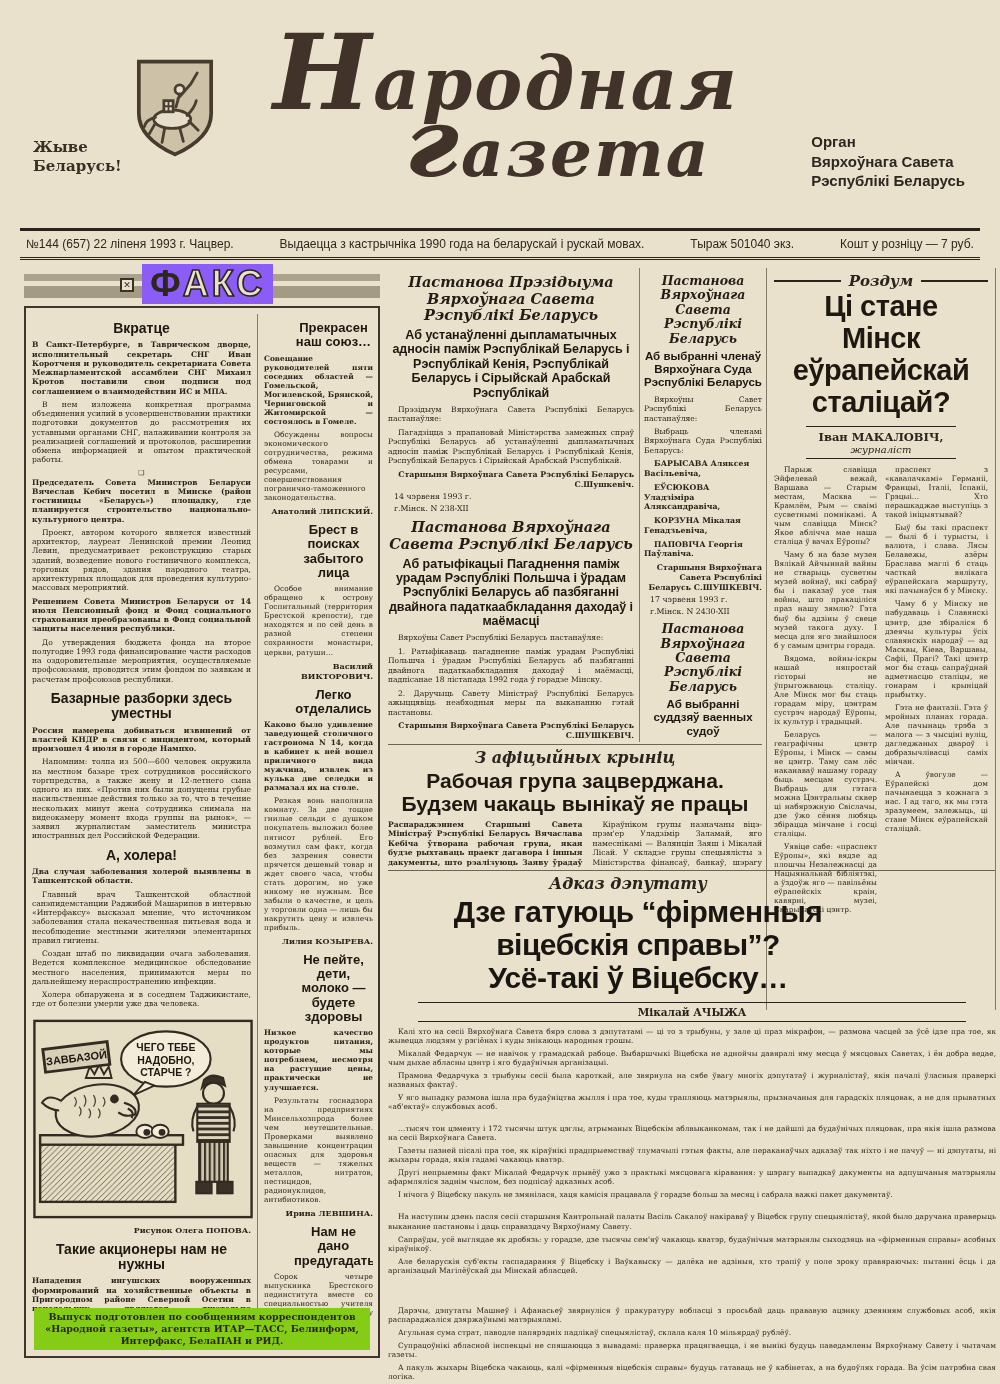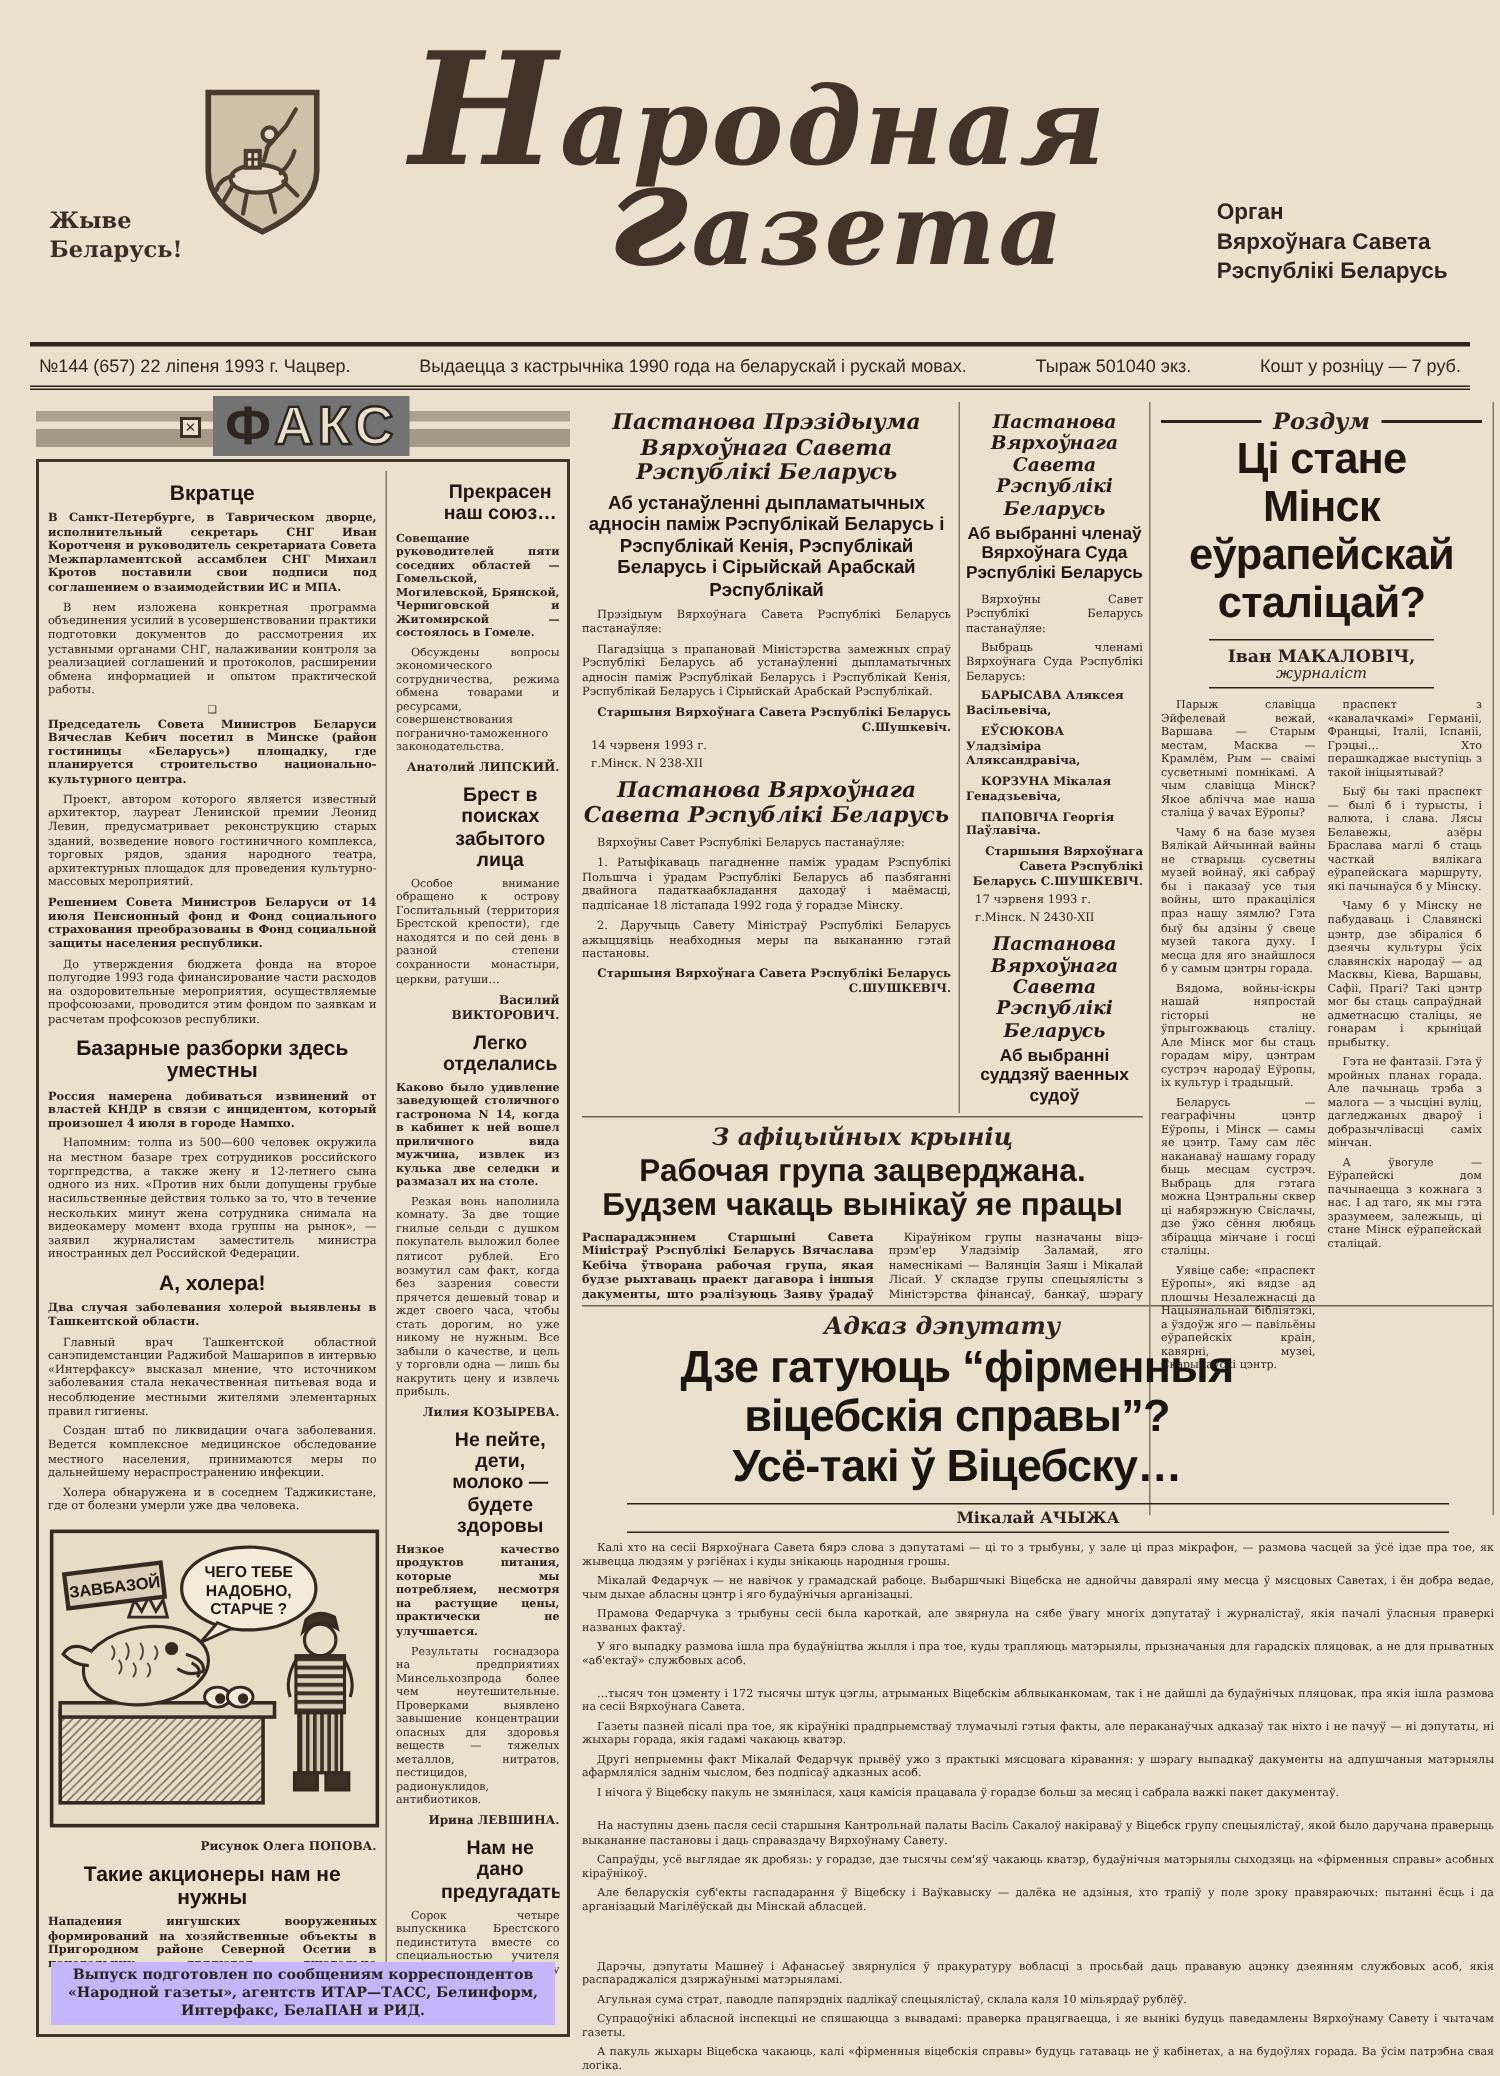--- a/index.html
+++ b/index.html
@@ -22,31 +22,31 @@
 
   
   #dateline{position:absolute;left:20px;top:228px;width:960px;border-top:3px solid #2a231c;border-bottom:3px double #2a231c;
             display:flex;justify-content:space-between;align-items:center;padding:6px 6px;font-family:"Liberation Sans",sans-serif;
             font-weight:normal;font-size:12px;color:#2e2720;}
 
   
   #faks-logo{position:absolute;left:24px;top:272px;width:356px;height:32px;}
   #faks-bar1{position:absolute;left:0;top:2px;width:356px;height:7px;background:#aaa28c;}
   #faks-bar2{position:absolute;left:0;top:14px;width:356px;height:12px;background:#a39b85;}
-  #faks-word{position:absolute;left:118px;top:-8px;background:#737373;padding:0 8px;
+  #faks-word{position:absolute;left:118px;top:-8px;background:#8b5cf6;padding:0 8px;
              font-family:"Liberation Sans",sans-serif;font-weight:bold;font-size:36px;letter-spacing:3px;line-height:40px;}
   #faks-word .f-solid{color:#2e2720;}
   #faks-word .f-outline{color:#e9e1cb;-webkit-text-stroke:1.6px #2e2720;text-shadow:0 0 1px #2e2720;}
   #faks-diamond{position:absolute;left:96px;top:6px;width:14px;height:14px;background:#e9e1cb;border:2px solid #3a3127;
                 transform:rotate(0deg);display:flex;align-items:center;justify-content:center;font-size:9px;color:#3a3127;}
   #faks-box{position:absolute;left:24px;top:306px;width:356px;height:1052px;border:2px solid #3f362b;
             display:flex;padding:6px 5px 40px 6px;}
   #faks-col1{width:226px;padding-right:6px;border-right:1px solid #837a66;overflow:hidden;}
   #faks-col2{flex:1;padding-left:6px;overflow:hidden;}
-  #faks-footer{position:absolute;left:8px;right:8px;bottom:6px;background:#c4b5fd;color:#2b241c;
+  #faks-footer{position:absolute;left:8px;right:8px;bottom:6px;background:#84cc16;color:#2b241c;
                font-weight:bold;font-size:9.5px;line-height:1.25;text-align:center;padding:3px 6px;}
 
   
   .blk{margin:0 0 4px 0;}
   .b-h{font-family:"Liberation Sans",sans-serif;font-weight:bold;font-size:14px;line-height:1.1;text-align:center;
        color:#1e1811;margin:7px 0 4px;}
   .b-lead{font-weight:bold;font-size:7.6px;line-height:1.22;text-align:justify;}
   .b-p{font-size:7.6px;line-height:1.22;text-align:justify;text-indent:10px;}
   .b-byline{font-weight:bold;font-size:8px;text-align:right;margin:2px 0 4px;}
   .b-sep{text-align:center;font-size:7px;color:#3a3127;margin:1px 0;}
@@ -288,20 +288,21 @@
   <div id="decrees-wide" data-name="decrees-column-wide">
 
   <div class="blk b-kicker" data-name="decree-block">Пастанова Прэзідыума Вярхоўнага Савета Рэспублікі Беларусь</div>
       <div class="blk b-title" data-name="decree-block">Аб устанаўленні дыпламатычных адносін паміж Рэспублікай Беларусь і Рэспублікай Кенія, Рэспублікай Беларусь і Сірыйскай Арабскай Рэспублікай</div>
       <div class="blk b-dp" data-name="decree-block">Прэзідыум Вярхоўнага Савета Рэспублікі Беларусь пастанаўляе:</div>
       <div class="blk b-dp" data-name="decree-block">Пагадзіцца з прапановай Міністэрства замежных спраў Рэспублікі Беларусь аб устанаўленні дыпламатычных адносін паміж Рэспублікай Беларусь і Рэспублікай Кенія, Рэспублікай Беларусь і Сірыйскай Арабскай Рэспублікай.</div>
       <div class="blk b-sig" data-name="decree-block">Старшыня Вярхоўнага Савета Рэспублікі Беларусь С.Шушкевіч.</div>
       <div class="blk b-date" data-name="decree-block">14 чэрвеня 1993 г.</div>
       <div class="blk b-date" data-name="decree-block">г.Мінск. N 238-XII</div>
       <div class="blk b-kicker" data-name="decree-block">Пастанова Вярхоўнага Савета Рэспублікі Беларусь</div>
+      <div class="blk b-title" data-name="decree-block">Аб ратыфікацыі Пагаднення паміж урадам Рэспублікі Польшча і ўрадам Рэспублікі Беларусь аб пазбяганні двайнога падаткаабкладання даходаў і маёмасці</div>
       <div class="blk b-dp" data-name="decree-block">Вярхоўны Савет Рэспублікі Беларусь пастанаўляе:</div>
       <div class="blk b-dp" data-name="decree-block">1. Ратыфікаваць пагадненне паміж урадам Рэспублікі Польшча і ўрадам Рэспублікі Беларусь аб пазбяганні двайнога падаткаабкладання даходаў і маёмасці, падпісанае 18 лістапада 1992 года ў горадзе Мінску.</div>
       <div class="blk b-dp" data-name="decree-block">2. Даручыць Савету Міністраў Рэспублікі Беларусь ажыццявіць неабходныя меры па выкананню гэтай пастановы.</div>
       <div class="blk b-sig" data-name="decree-block">Старшыня Вярхоўнага Савета Рэспублікі Беларусь С.ШУШКЕВІЧ.</div>
     </div>
   <div class="vrule" id="vrule-a" data-name="column-rule"></div>
   <div id="decrees-narrow" data-name="decrees-column-narrow">
 
   <div class="blk b-kicker" data-name="decree-block">Пастанова Вярхоўнага Савета Рэспублікі Беларусь</div>
       <div class="blk b-title" data-name="decree-block">Аб выбранні членаў Вярхоўнага Суда Рэспублікі Беларусь</div>

